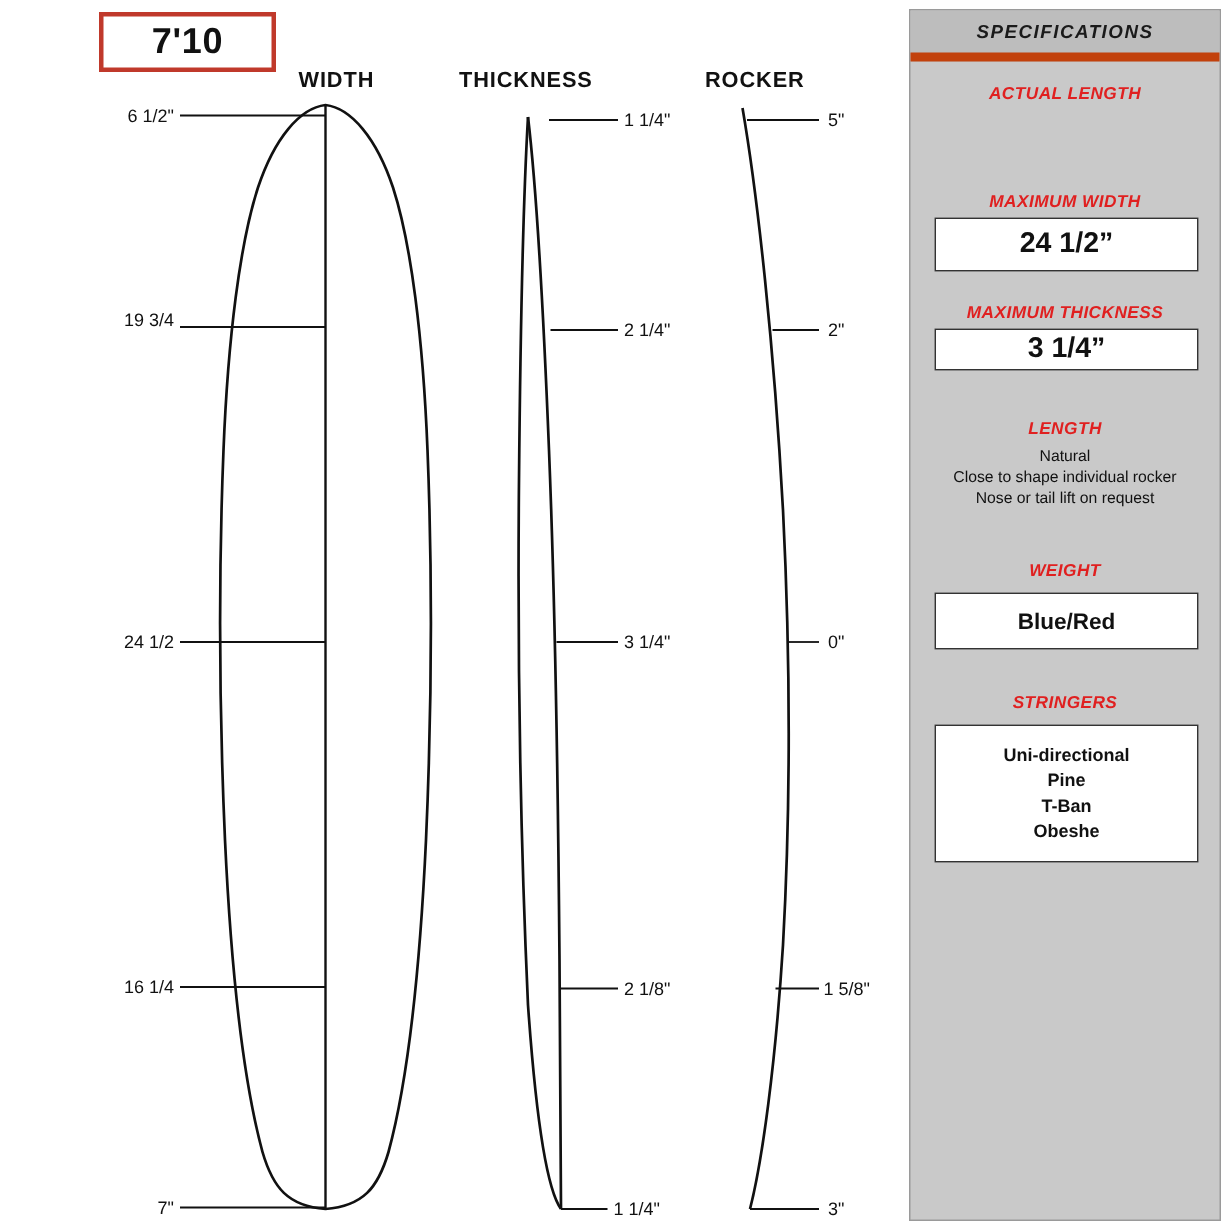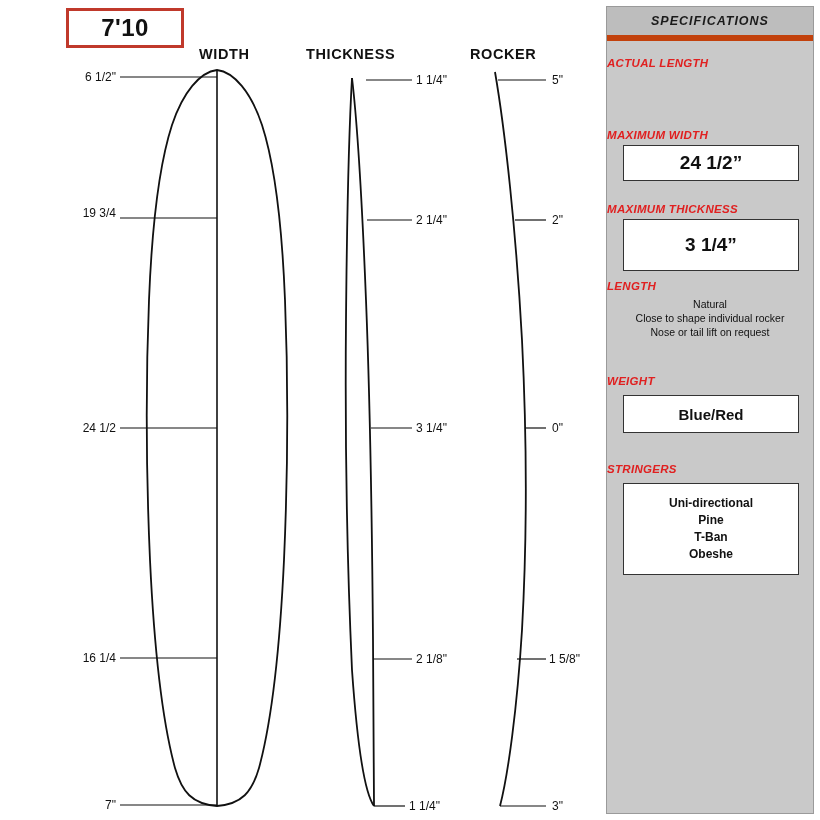--- a/index.html
+++ b/index.html
@@ -88,20 +88,21 @@
   .panel-header span {
     font-size: 12.5px;
     font-style: italic;
     font-weight: bold;
     color: #1a1a1a;
     letter-spacing: 1px;
   }
   .spec-label {
     position: absolute;
     width: 100%;
+    text-align: center;
     font-size: 11.5px;
     font-style: italic;
     font-weight: bold;
     color: #e02020;
     letter-spacing: 0.3px;
   }
   .spec-box {
     position: absolute;
     background: #ffffff;
     border: 1px solid #333333;
@@ -244,21 +245,21 @@
     </div>
 
     <div class="spec-label" style="top:50px;">ACTUAL LENGTH</div>
 
     <div class="spec-label" style="top:122px;">MAXIMUM WIDTH</div>
     <div class="spec-box" style="left:16px; top:138px; width:176px; height:36px;">
       <span class="val">24 1/2”</span>
     </div>
 
     <div class="spec-label" style="top:196px;">MAXIMUM THICKNESS</div>
-    <div class="spec-box" style="left:16px; top:212px; width:176px; height:52px;">
+    <div class="spec-box" style="left:16px; top:212px; width:176px; height:28px;">
       <span class="val">3 1/4”</span>
     </div>
 
     <div class="spec-label" style="top:273px;">LENGTH</div>
     <div class="spec-plain" style="top:290px; padding:0 14px; box-sizing:border-box;">
       <div>Natural</div>
       <div>Close to shape individual rocker</div>
       <div>Nose or tail lift on request</div>
     </div>
 

